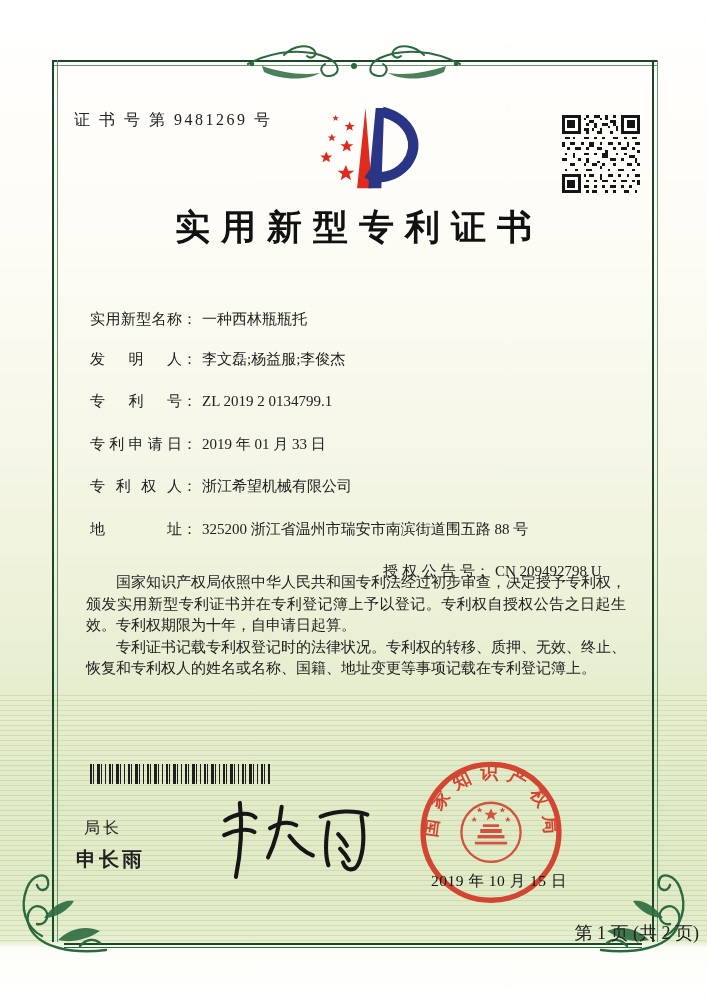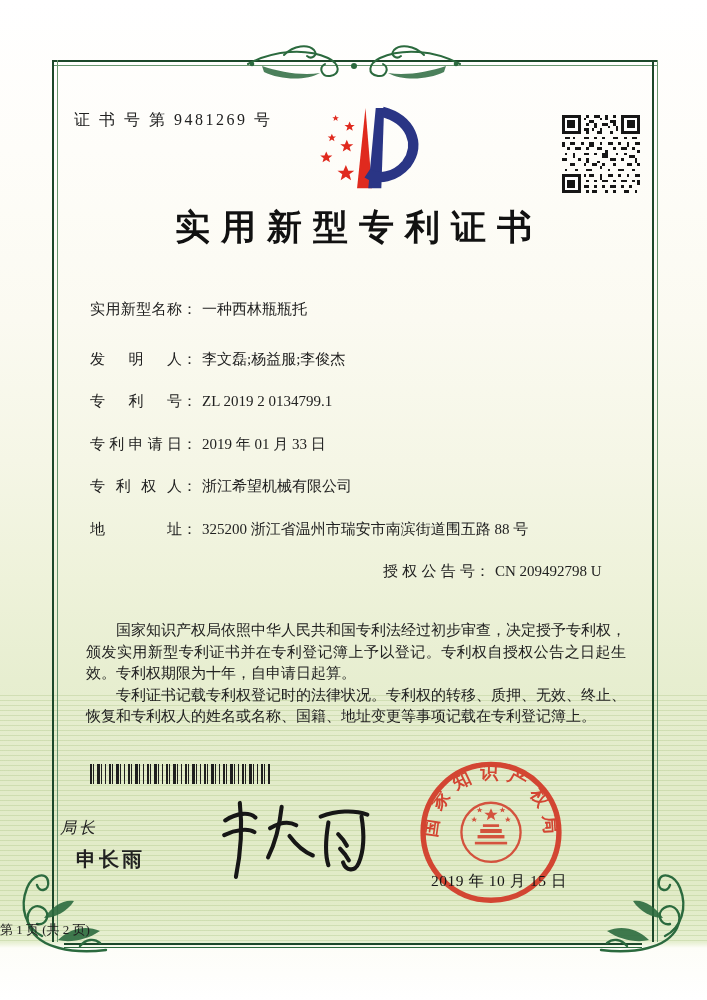--- a/index.html
+++ b/index.html
@@ -28,36 +28,36 @@
   .flourish-br{position:absolute;left:596px;top:868px;z-index:3;transform:scaleX(-1);}
   
   .cert-no{position:absolute;left:74px;top:110px;font-size:16px;letter-spacing:2.5px;z-index:4;}
   .logo{position:absolute;left:288px;top:98px;z-index:4;}
   .qr{position:absolute;left:562px;top:115px;z-index:4;}
   .title{position:absolute;left:0;right:0;top:204px;margin:0;text-align:center;
     font-size:35px;font-weight:700;letter-spacing:11px;text-indent:11px;color:#111;z-index:4;}
   .field{position:absolute;left:90px;font-size:15px;z-index:4;white-space:nowrap;}
   .flabel{display:inline-block;width:92px;text-align:justify;text-align-last:justify;}
   .fvalue{margin-left:5px;}
-  .f1{top:300px}.f2{top:350px}.f3{top:392px}.f4{top:435px}.f5{top:477px}.f6{top:520px}
+  .f1{top:310px}.f2{top:350px}.f3{top:392px}.f4{top:435px}.f5{top:477px}.f6{top:520px}
   .grant-row{position:absolute;left:90px;top:562px;font-size:15px;z-index:4;white-space:nowrap;width:540px;}
   .pair2{position:absolute;left:293px;top:0;}
-  .paras{position:absolute;left:86px;top:620px;width:540px;font-size:15px;line-height:21.6px;
+  .paras{position:absolute;left:86px;top:572px;width:540px;font-size:15px;line-height:21.6px;
     text-align:justify;z-index:4;}
   .paras p{margin:0;text-indent:2em;}
   .barcode{position:absolute;left:90px;top:764px;width:180px;height:20px;z-index:4;
     background:repeating-linear-gradient(90deg,#1e1e1e 0 2px,transparent 2px 3px,#1e1e1e 3px 4px,
       transparent 4px 7px,#1e1e1e 7px 10px,transparent 10px 11px,#1e1e1e 11px 12px,
       transparent 12px 15px,#1e1e1e 15px 16px,transparent 16px 19px);}
-  .sig-title{position:absolute;left:60px;top:818px;font-size:16px;letter-spacing:3px;z-index:4;font-style:italic;}
+  .sig-title{position:absolute;left:84px;top:818px;font-size:16px;letter-spacing:3px;z-index:4;}
   .sig-name{position:absolute;left:76px;top:846px;font-size:20px;letter-spacing:3px;z-index:4;font-weight:bold;}
   .signature{position:absolute;left:196px;top:793px;z-index:4;}
   .seal{position:absolute;left:417px;top:757px;z-index:5;opacity:.88;}
   .seal-date{position:absolute;left:431px;top:871px;font-size:15.5px;color:#161616;z-index:6;letter-spacing:.5px;}
-  .footer{position:absolute;left:0;right:8px;top:921px;text-align:left;font-size:13px;z-index:4;}
+  .footer{position:absolute;left:0;right:8px;top:921px;text-align:right;font-size:18px;z-index:4;}
 </style>
 </head>
 <body>
 
 <div class="page">
 
   <div class="texture"></div>
 
   <div class="frame-top"></div>
   <div class="frame-left"></div>

